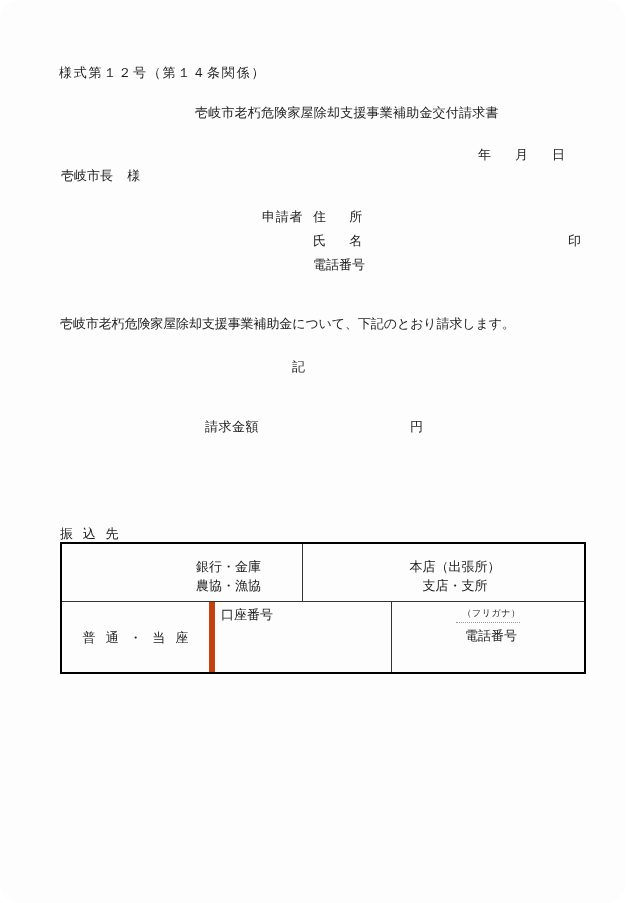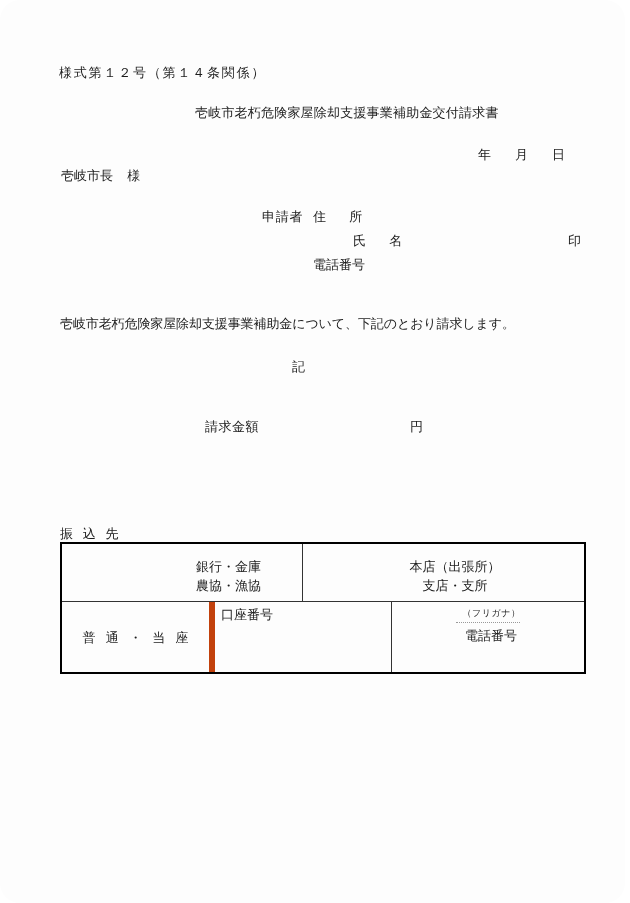--- a/index.html
+++ b/index.html
@@ -15,21 +15,21 @@
     border-radius:20px;
   }
   .abs{position:absolute;white-space:pre;}
   .form-number{left:59px;top:66px;letter-spacing:1.8px;}
   .doc-title{left:195px;top:106px;letter-spacing:0.2px;}
   .date-line .dchar{position:absolute;top:148px;}
   .d-year{left:478px;} .d-month{left:515px;} .d-day{left:552px;}
   .addressee{left:61px;top:169px;word-spacing:11px;}
   .applicant-label{left:262px;top:210px;letter-spacing:0.8px;}
   .addr-label{left:313px;top:210px;word-spacing:20px;}
-  .name-label{left:313px;top:234px;word-spacing:20px;margin-left:40px;}
+  .name-label{left:313px;top:234px;word-spacing:20px;}
   .seal{left:568px;top:234px;}
   .phone-label{left:313px;top:258px;}
   .body-text{left:60px;top:318px;letter-spacing:-0.1px;font-family:Liberation Mono, monospace;}
   .ki{left:292px;top:360px;}
   .amount-label{left:205px;top:420px;letter-spacing:0.5px;}
   .amount-unit{left:410px;top:420px;}
   .transfer-label{left:60px;top:527px;word-spacing:6.5px;}
 
   .transfer-table{
     position:absolute;left:60px;top:542px;

